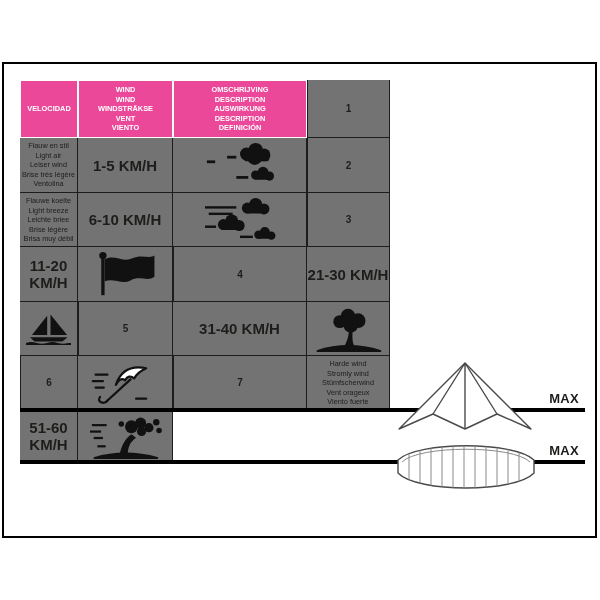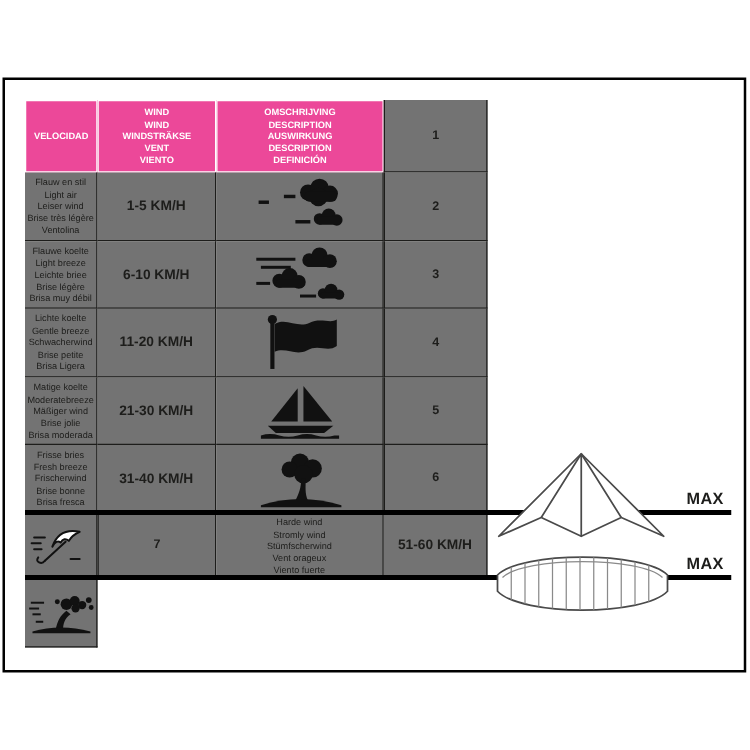--- a/index.html
+++ b/index.html
@@ -13,21 +13,21 @@
        grid-template-columns:58px 95px 134px 83px;
        grid-template-rows:58px 55px 54px 55px 54px 54px 52px 56px;z-index:4;}
   .hcell{background:#ec4899;color:#fff;border:1px solid #fff;
          display:flex;align-items:center;justify-content:center;text-align:center;
          font-weight:bold;font-size:7.4px;line-height:9.6px;white-space:pre-line;padding:2px 1px;}
   .cell{border-right:1.3px solid #1d1d1b;border-bottom:1.3px solid #1d1d1b;
         display:flex;align-items:center;justify-content:center;text-align:center;background:#737373;}
   .cfirst{border-left:1.3px solid #1d1d1b;}
   .num{font-weight:bold;font-size:10px;}
   .wind{font-size:7.3px;line-height:9.6px;white-space:pre-line;align-items:flex-start;padding-top:3px;}
-  .speed{font-weight:bold;font-size:11px;}
+  .speed{font-weight:bold;font-size:15px;}
   .icon{padding:2px;}
   .icon svg{display:block;}
 
   
   .limit-line{position:absolute;left:20px;width:565px;height:4px;background:#000;z-index:5;}
   .limit-label{position:absolute;right:21px;font-weight:bold;font-size:13px;letter-spacing:.3px;z-index:7;}
 
   .kite{position:absolute;z-index:6;}
 </style>
 </head>
@@ -100,60 +100,45 @@
         <circle cx="60" cy="41" r="4.5"></circle>
             <circle cx="67" cy="38" r="5.5"></circle>
             <circle cx="74" cy="42" r="4.5"></circle>
             <rect x="58" y="40" width="20" height="5.5" rx="2.7"></rect>
         <rect x="40" y="42" width="14" height="2.6"></rect>
       </g>
         </svg>
     </div>
 
     <div class="cell cfirst num">3</div>
-    <div class="cell wind">Lichte koelte
-Gentle breeze
-Schwacherwind
-Brise petite
-Brisa Ligera</div>
     <div class="cell speed">11-20 KM/H</div>
     <div class="cell icon">
       <svg width="76" height="46" viewBox="0 0 80 50">
           <g fill="#111">
         <circle cx="16" cy="5" r="4"></circle>
             <rect x="14.2" y="5" width="3.6" height="43"></rect>
         <path d="M18,9 C28,3 38,13 48,8 C58,3 66,9 72,5 L72,28 C64,34 56,26 46,32 C36,37 28,29 18,33 Z"></path>
       </g>
         </svg>
     </div>
 
     <div class="cell cfirst num">4</div>
-    <div class="cell wind">Matige koelte
-Moderatebreeze
-Mäßiger wind
-Brise jolie
-Brisa moderada</div>
     <div class="cell speed">21-30 KM/H</div>
     <div class="cell icon">
       <svg width="76" height="46" viewBox="0 0 80 50">
           <g fill="#111">
         <path d="M38,5 L38,34 L15,34 Z"></path>
             <path d="M43,3 L43,34 L68,34 Z"></path>
         <path d="M12,37.5 L69,37.5 L61,44 L19,44 Z"></path>
         <path d="M6,46 Q14,43.5 22,46 T38,46 T54,46 T70,46 L74,46 L74,49 L6,49 Z"></path>
       </g>
         </svg>
     </div>
 
     <div class="cell cfirst num">5</div>
-    <div class="cell wind">Frisse bries
-Fresh breeze
-Frischerwind
-Brise bonne
-Brisa fresca</div>
     <div class="cell speed">31-40 KM/H</div>
     <div class="cell icon">
       <svg width="76" height="46" viewBox="0 0 80 50">
           <g fill="#111">
         <circle cx="40" cy="11" r="8"></circle>
             <circle cx="51" cy="16" r="8"></circle>
             <circle cx="31" cy="17" r="7"></circle>
             <circle cx="43" cy="21" r="8"></circle>
         <path d="M41,25 C41,33 39,38 36,44 L47,44 C44,38 45,31 45,25 Z"></path>
         <path d="M6,48 Q40,37 76,48 L76,50 L6,50 Z"></path>

